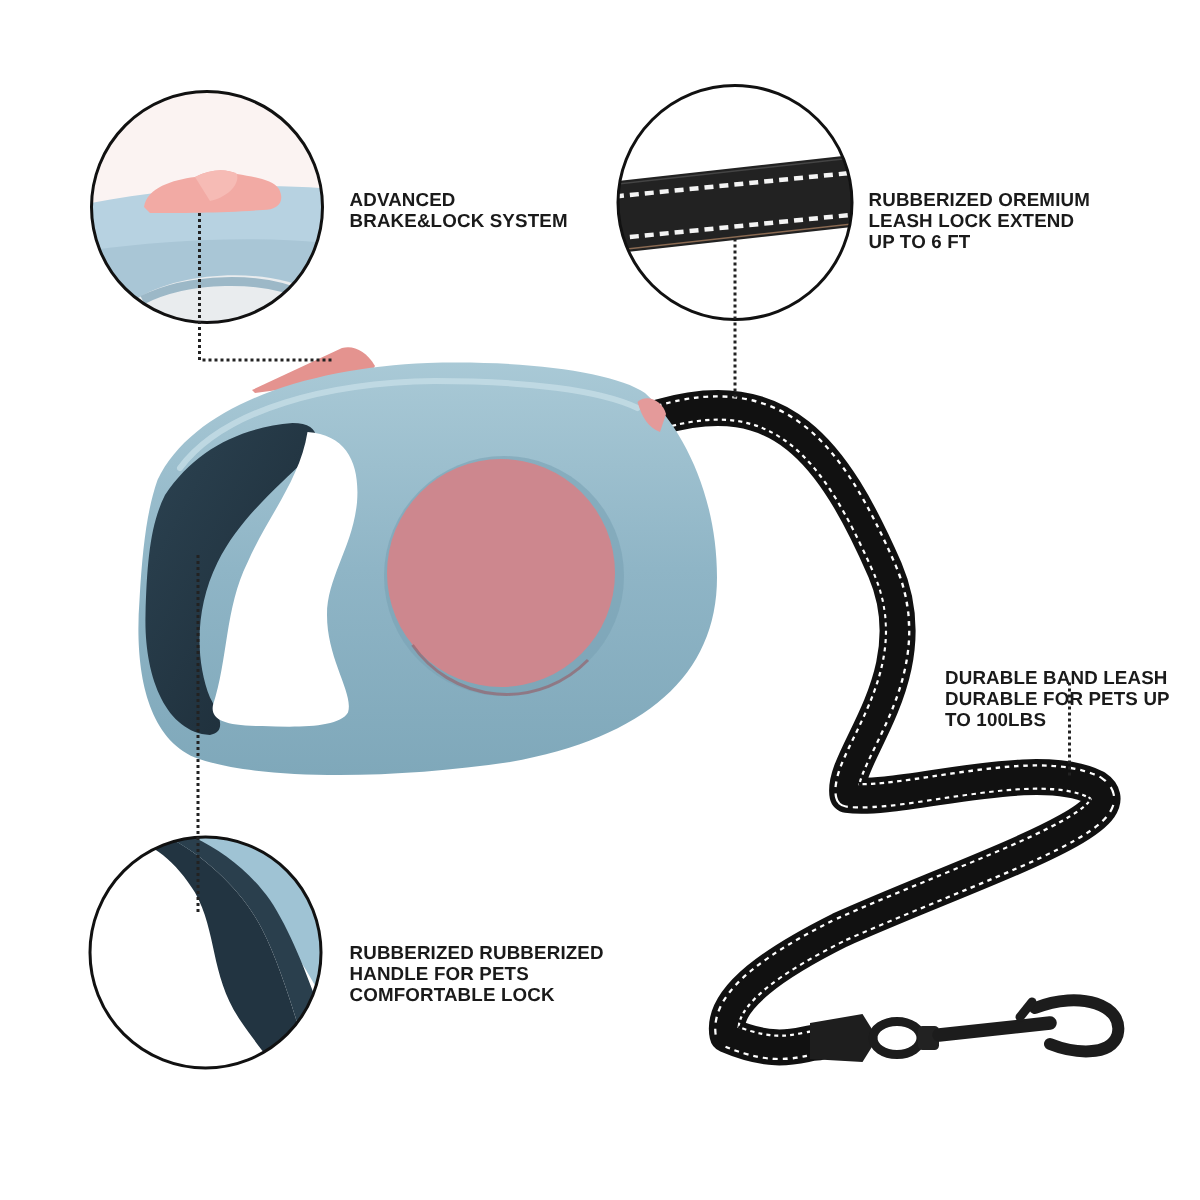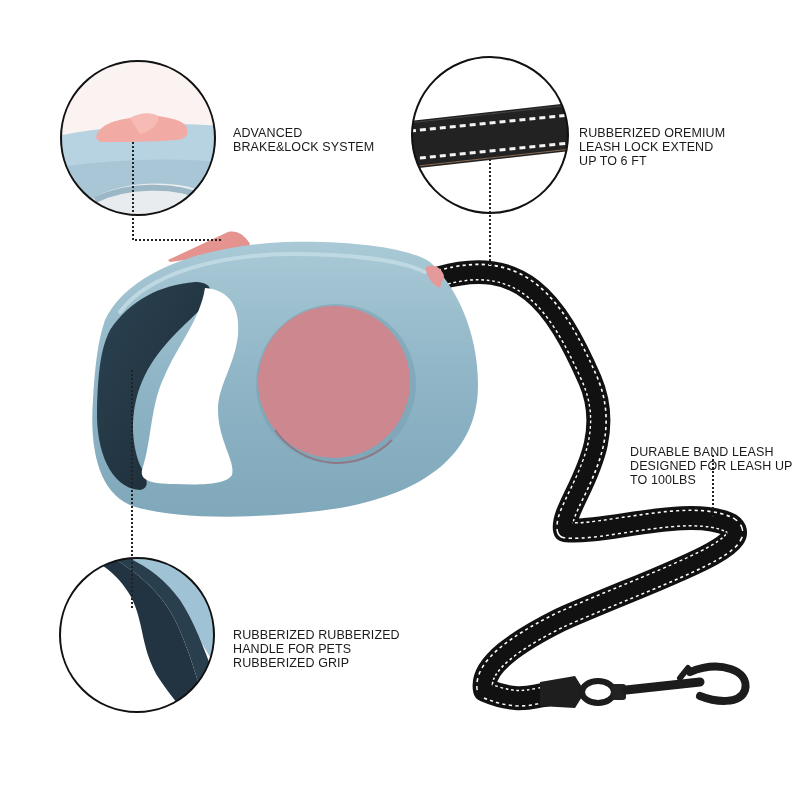--- a/index.html
+++ b/index.html
@@ -6,21 +6,21 @@
   body { width: 800px; height: 800px; position: relative; overflow: hidden; font-family: "Liberation Sans", sans-serif; }
   #art { position: absolute; left: 0; top: 0; width: 800px; height: 800px; }
   .label {
     position: absolute;
     font-family: "Liberation Sans", sans-serif;
     font-size: 12.5px;
     line-height: 14px;
     color: #1a1a1a;
     letter-spacing: 0.1px;
   }
-  .label div { white-space: nowrap; }
+  .label div { white-space: nowrap; font-weight: bold; }
 </style>
 </head>
 <body>
 
 <svg id="art" viewBox="0 0 800 800" xmlns="http://www.w3.org/2000/svg">
   <defs>
     <clipPath id="clipBrake">
         <circle cx="138" cy="138" r="77"></circle>
       </clipPath>
     <clipPath id="clipBand">
@@ -126,21 +126,21 @@
 </div>
 
 <div class="label" style="left:579px; top:126px;">
   <div>RUBBERIZED OREMIUM</div>
   <div>LEASH LOCK EXTEND</div>
   <div>UP TO 6 FT</div>
 </div>
 
 <div class="label" style="left:630px; top:445px;">
   <div>DURABLE BAND LEASH</div>
-  <div>DESIGNED FOR LEASH UP</div>
+  <div>DURABLE FOR PETS UP</div>
   <div>TO 100LBS</div>
 </div>
 
 <div class="label" style="left:233px; top:628px;">
   <div>RUBBERIZED RUBBERIZED</div>
   <div>HANDLE FOR PETS</div>
-  <div>RUBBERIZED GRIP</div>
+  <div>COMFORTABLE LOCK</div>
 </div>
 
 </body></html>

